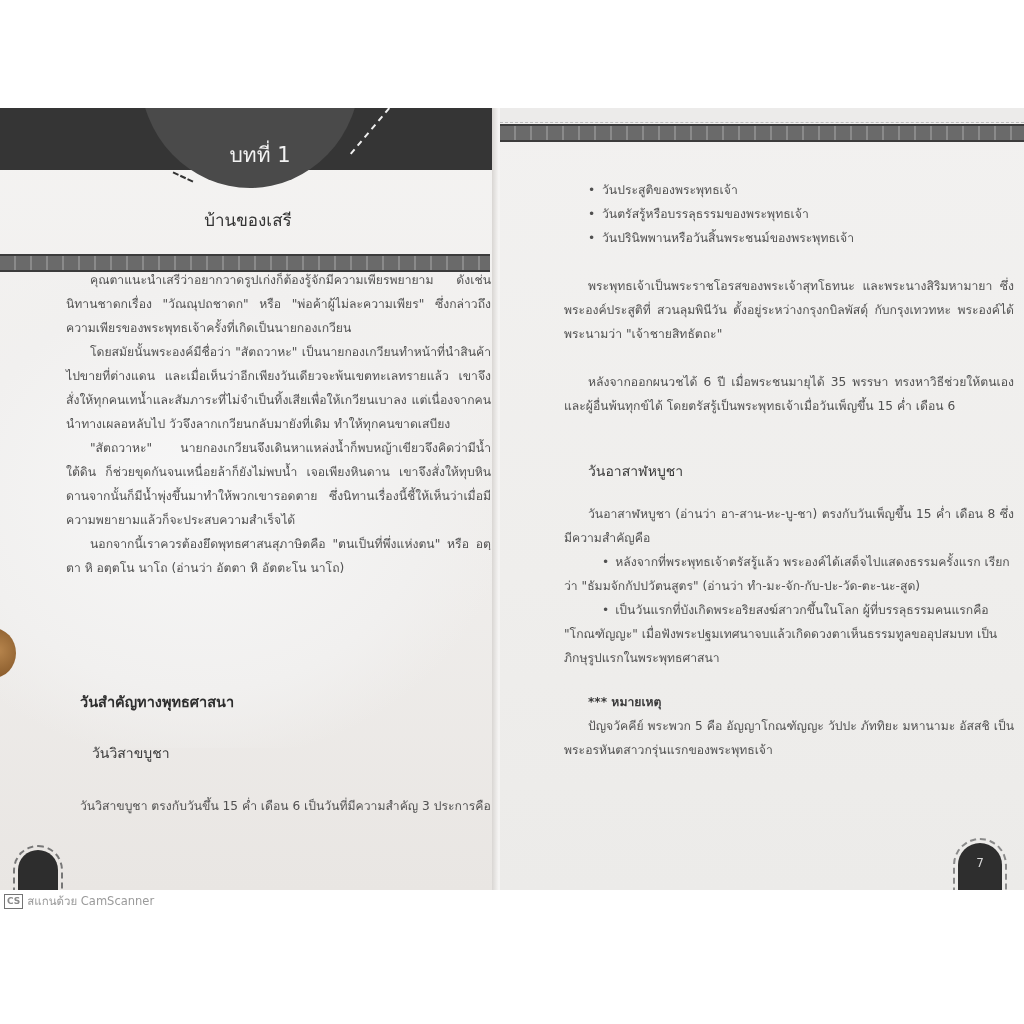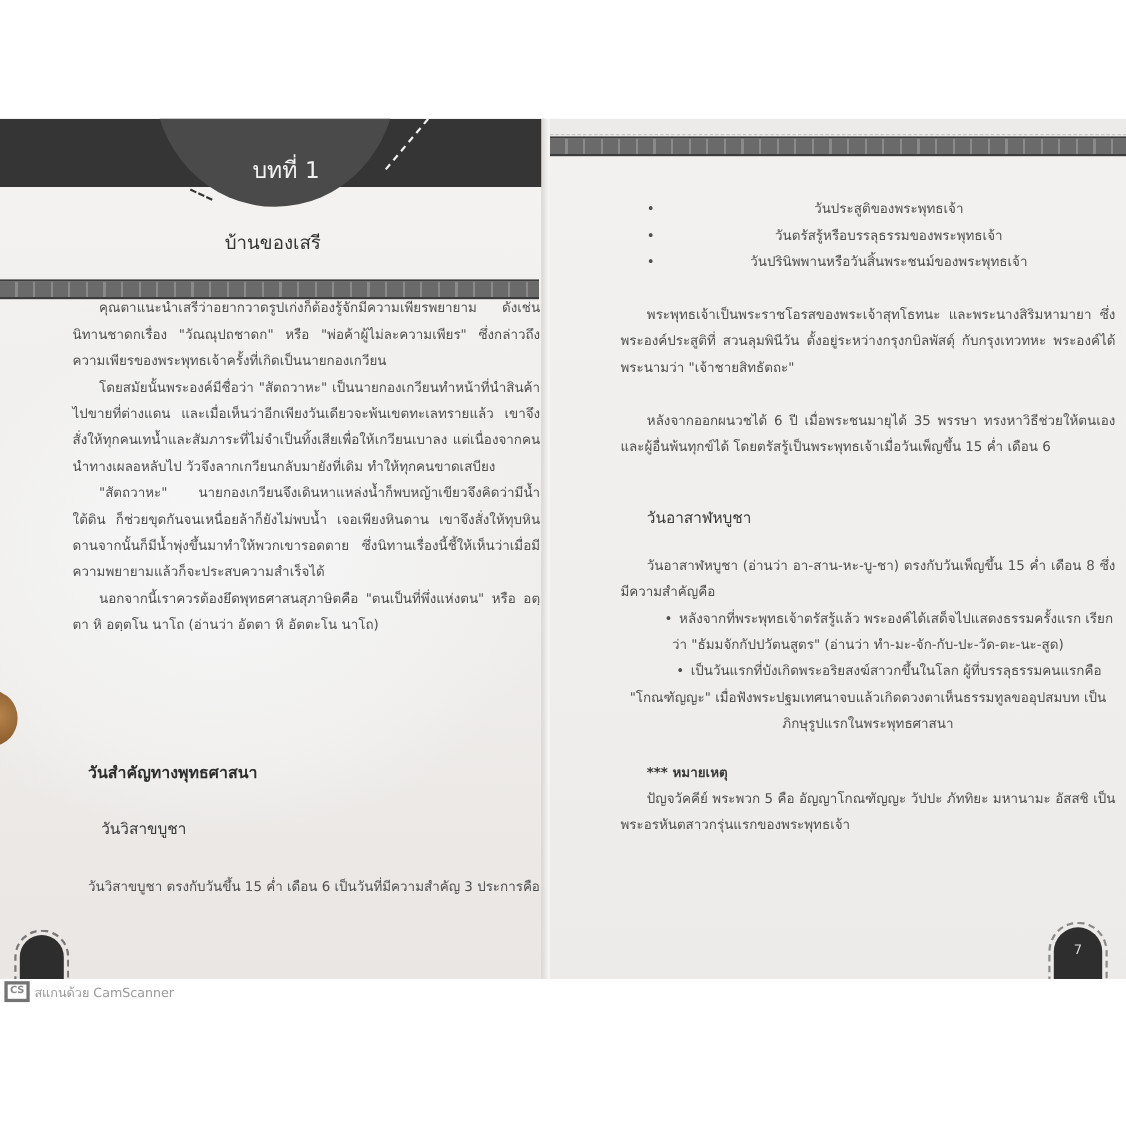--- a/index.html
+++ b/index.html
@@ -31,29 +31,29 @@
   
   .gutter { position:absolute; left:492px; top:108px; width:14px; height:782px;
             background:linear-gradient(90deg,#d9d6d3,#f7f6f5 50%,#dad7d4); }
   
   .page-right { position:absolute; left:500px; top:108px; width:524px; height:782px;
                 background:linear-gradient(180deg,#f2f1f0 0%,#efeeec 60%,#ecebe9 100%); overflow:hidden; }
   .page-right .topstrip { position:absolute; left:0; top:0; width:524px; height:14px; background:#ecebea; border-bottom:1px dashed #bcbcbc; }
   .page-right .film { left:0; top:16px; width:524px; }
   .page-right .body { left:64px; top:70px; width:450px; }
   .bullet-list { margin:0; padding:0; list-style:none; }
-  .bullet-list li { position:relative; padding-left:14px;text-align:center; }
+  .bullet-list li { position:relative; padding-left:14px; }
   .bullet-list li::before { content:"•"; position:absolute; left:0; }
   .note-title { font-weight:bold; color:#3a3a3a; }
   .page-right p { margin:0; text-align:justify; }
   .indent { text-indent:24px; }
   .page-num { position:absolute; left:458px; top:735px; width:44px; height:50px; border-radius:22px 22px 0 0; background:#2e2e2e; color:#d8d8d8;
               font-size:12px; text-align:center; line-height:40px; outline:2px dashed #8a8a8a; outline-offset:3px; }
   .footer { position:absolute; left:4px; top:892px; font-size:11.5px; color:#9a9a9a; display:flex; align-items:center; gap:4px; }
-  .cs-logo { border:3px solid #737373; font-size:9px; padding:0 2px; line-height:13px; color:#8a8a8a; font-weight:bold; }
+  .cs-logo { border:1px solid #737373; font-size:9px; padding:0 2px; line-height:13px; color:#8a8a8a; font-weight:bold; }
 </style>
 </head>
 <body>
 
 <div class="page-left">
   <div class="topbar"></div>
   <div class="circle"></div>
   <div class="deco-dots"></div>
   <div class="deco-dots2"></div>
   <div class="chapter">บทที่ 1</div>

